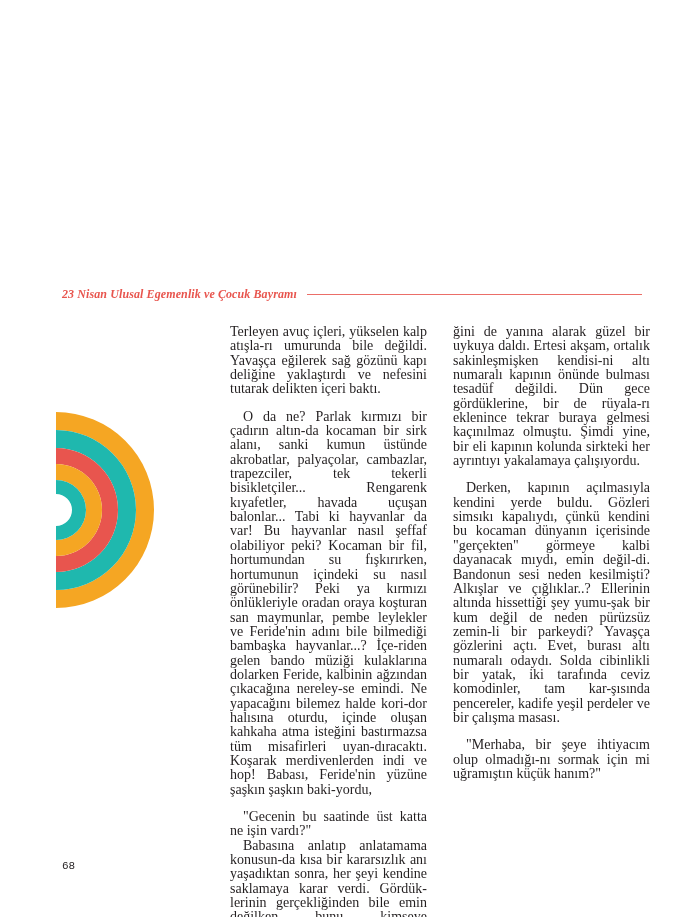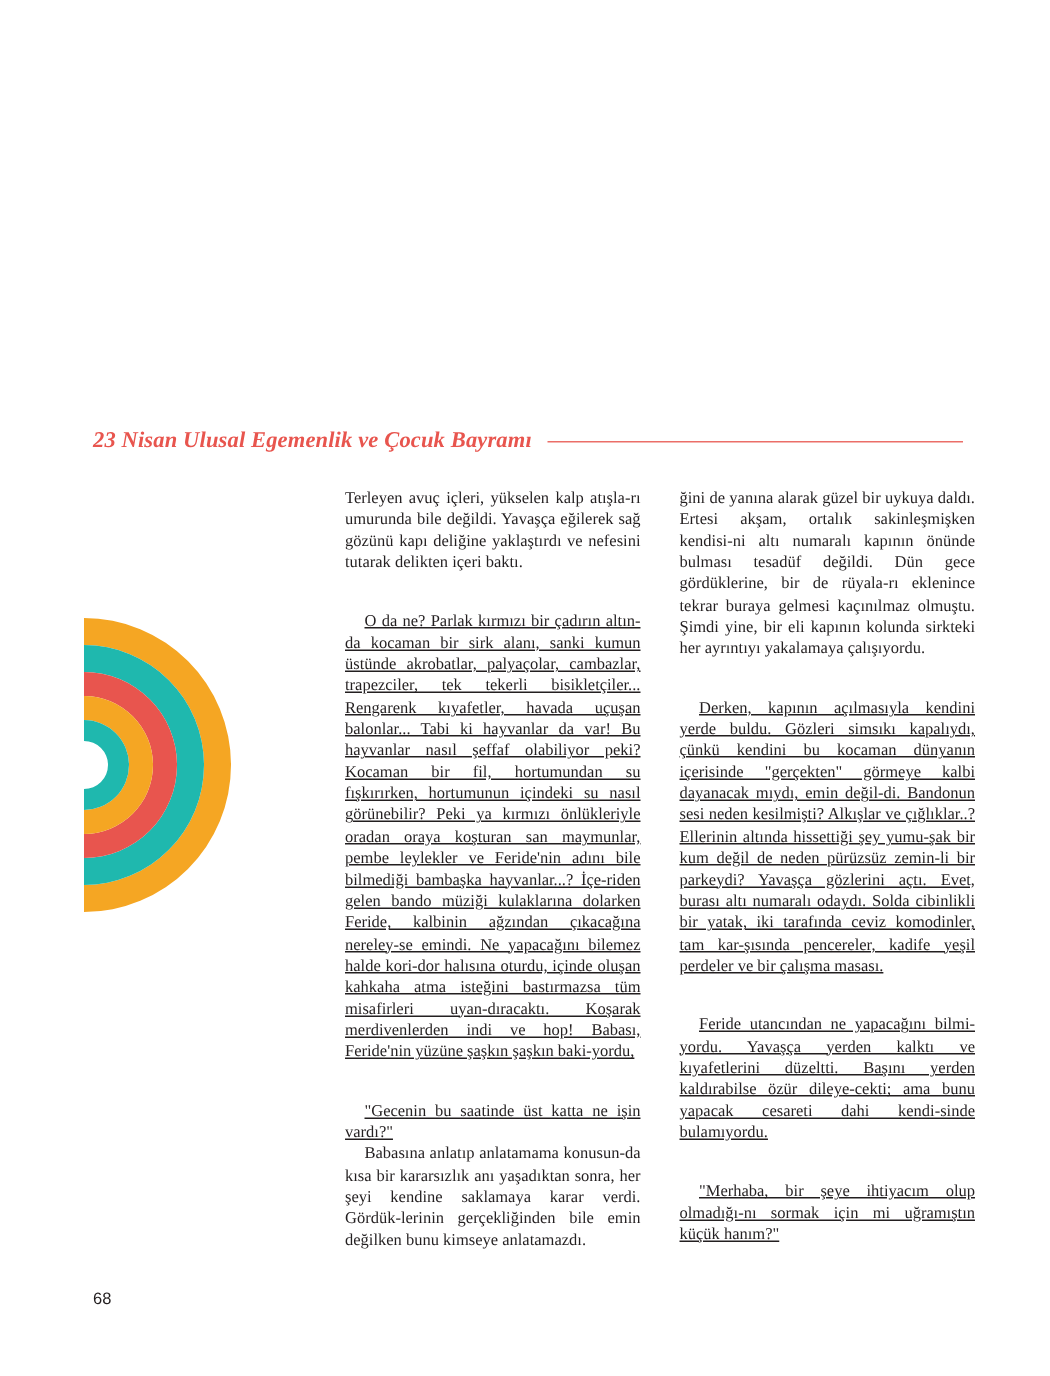--- a/index.html
+++ b/index.html
@@ -27,21 +27,21 @@
     top: 286px;
     width: 580px;
     height: 16px;
     display: flex;
     align-items: center;
     gap: 10px;
   }
   .running-head .rh-text {
     color: #e8554e;
     font-family: "Liberation Serif", serif;
-    font-size: 15px;
+    font-size: 12px;
     font-style: italic;
     font-weight: bold;
     letter-spacing: 0.1px;
     white-space: nowrap;
   }
   .running-head .rh-rule {
     flex: 1;
     height: 1px;
     background: #e8554e;
     opacity: 0.85;
@@ -64,41 +64,40 @@
     width: 420px;
     display: flex;
     gap: 26px;
   }
   .col {
     width: 197px;
   }
   .col p {
     margin: 0;
     font-family: "Liberation Serif", serif;
-    font-size: 11px;
+    font-size: 14px;
     line-height: 14.35px;
     color: #231f20;
     text-align: justify;
     text-justify: inter-word;
     hyphens: none;
   }
   .col p.indent {
     text-indent: 13px;
   }
   .col p.gap {
-    margin-top: 25px;
-    text-decoration: underline;
+    margin-top: 13px;
   }
 
   
   .folio {
     position: absolute;
     left: 62px;
     top: 860px;
-    font-family: Liberation Sans, sans-serif;
+    font-family: Liberation Mono, monospace;
     font-size: 11px;
     color: #231f20;
   }
 </style>
 </head>
 <body>
 
 <div class="page">
 
   <div class="running-head">
@@ -123,21 +122,20 @@
     <div class="col">
       <p>Terleyen avuç içleri, yükselen kalp atışla-rı umurunda bile değildi. Yavaşça eğilerek sağ gözünü kapı deliğine yaklaştırdı ve nefesini tutarak delikten içeri baktı.</p>
       <p class="indent gap">O da ne? Parlak kırmızı bir çadırın altın-da kocaman bir sirk alanı, sanki kumun üstünde akrobatlar, palyaçolar, cambazlar, trapezciler, tek tekerli bisikletçiler... Rengarenk kıyafetler, havada uçuşan balonlar... Tabi ki hayvanlar da var! Bu hayvanlar nasıl şeffaf olabiliyor peki? Kocaman bir fil, hortumundan su fışkırırken, hortumunun içindeki su nasıl görünebilir? Peki ya kırmızı önlükleriyle oradan oraya koşturan san maymunlar, pembe leylekler ve Feride'nin adını bile bilmediği bambaşka hayvanlar...? İçe-riden gelen bando müziği kulaklarına dolarken Feride, kalbinin ağzından çıkacağına nereley-se emindi. Ne yapacağını bilemez halde kori-dor halısına oturdu, içinde oluşan kahkaha atma isteğini bastırmazsa tüm misafirleri uyan-dıracaktı. Koşarak merdivenlerden indi ve hop! Babası, Feride'nin yüzüne şaşkın şaşkın baki-yordu,</p>
       <p class="indent gap">"Gecenin bu saatinde üst katta ne işin vardı?"</p>
       <p class="indent">Babasına anlatıp anlatamama konusun-da kısa bir kararsızlık anı yaşadıktan sonra, her şeyi kendine saklamaya karar verdi. Gördük-lerinin gerçekliğinden bile emin değilken bunu kimseye anlatamazdı.</p>
     </div>
 
     <div class="col">
       <p>ğini de yanına alarak güzel bir uykuya daldı. Ertesi akşam, ortalık sakinleşmişken kendisi-ni altı numaralı kapının önünde bulması tesadüf değildi. Dün gece gördüklerine, bir de rüyala-rı eklenince tekrar buraya gelmesi kaçınılmaz olmuştu. Şimdi yine, bir eli kapının kolunda sirkteki her ayrıntıyı yakalamaya çalışıyordu.</p>
       <p class="indent gap">Derken, kapının açılmasıyla kendini yerde buldu. Gözleri simsıkı kapalıydı, çünkü kendini bu kocaman dünyanın içerisinde "gerçekten" görmeye kalbi dayanacak mıydı, emin değil-di. Bandonun sesi neden kesilmişti? Alkışlar ve çığlıklar..? Ellerinin altında hissettiği şey yumu-şak bir kum değil de neden pürüzsüz zemin-li bir parkeydi? Yavaşça gözlerini açtı. Evet, burası altı numaralı odaydı. Solda cibinlikli bir yatak, iki tarafında ceviz komodinler, tam kar-şısında pencereler, kadife yeşil perdeler ve bir çalışma masası.</p>
-      <p class="indent gap">Feride utancından ne yapacağını bilmi-yordu. Yavaşça yerden kalktı ve kıyafetlerini düzeltti. Başını yerden kaldırabilse özür dileye-cekti; ama bunu yapacak cesareti dahi kendi-sinde bulamıyordu.</p>
       <p class="indent gap">"Merhaba, bir şeye ihtiyacım olup olmadığı-nı sormak için mi uğramıştın küçük hanım?"</p>
     </div>
 
   </div>
 
   <div class="folio">68</div>
 
 </div>
 
 </body></html>

